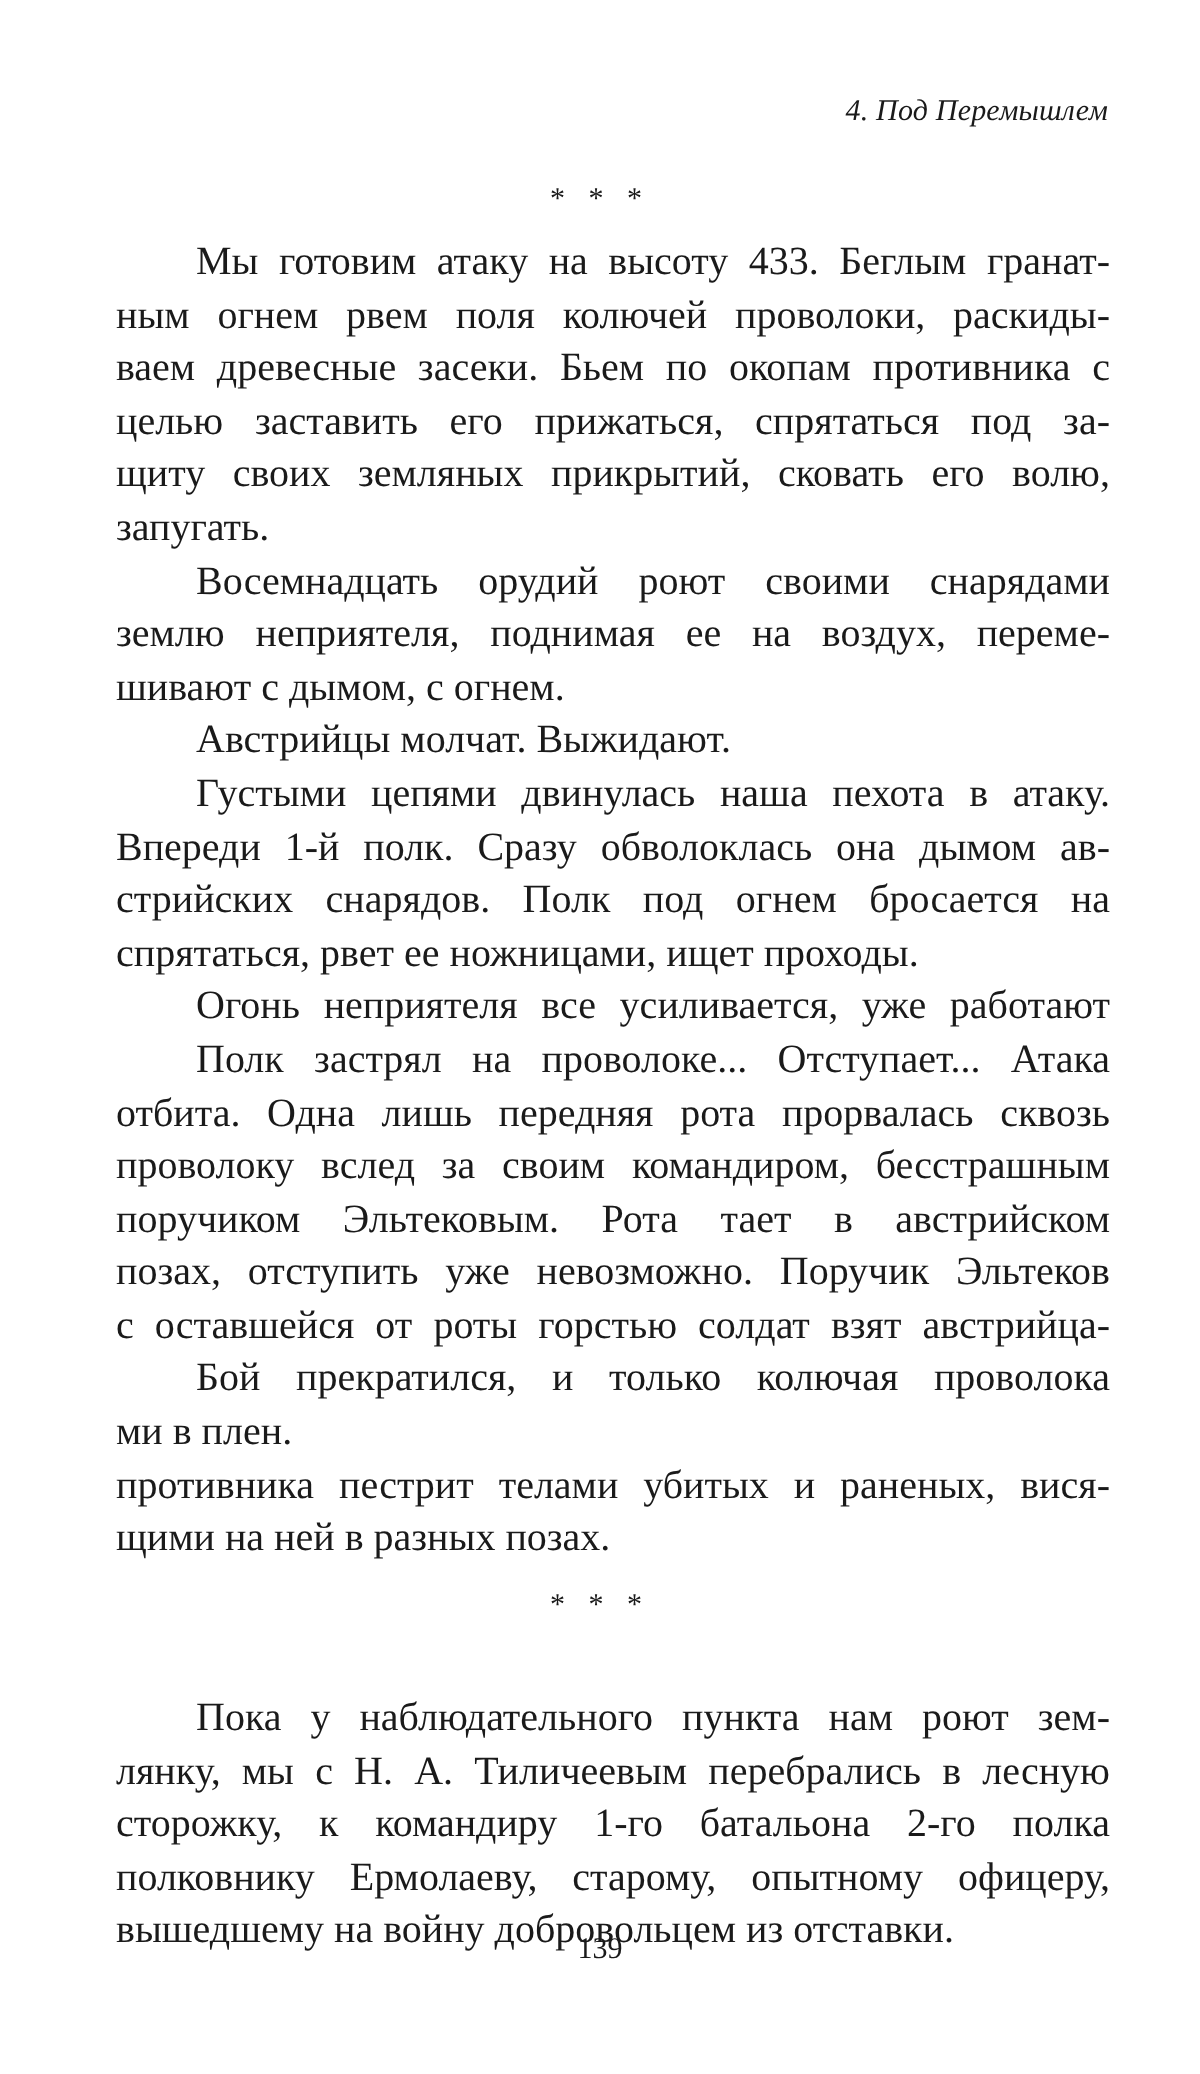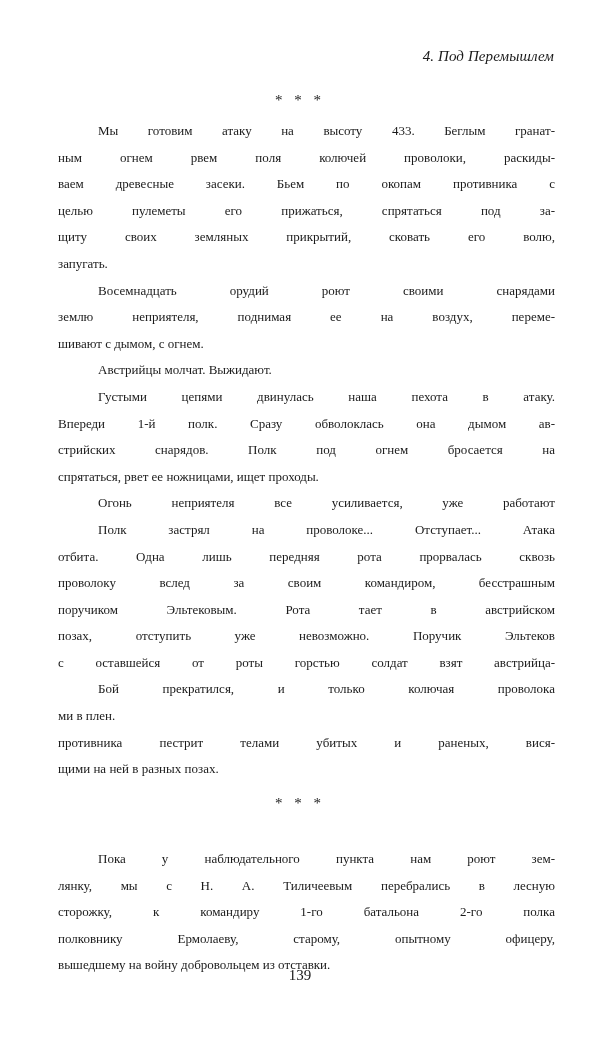--- a/index.html
+++ b/index.html
@@ -2,38 +2,38 @@
 <html><head>
   <meta charset="utf-8">
   <style>
     html, body { margin: 0; padding: 0; background: #ffffff; }
     body { width: 600px; height: 1037px; position: relative; overflow: hidden;
            font-family: "Liberation Serif", "DejaVu Serif", serif; color: #1a1a1a; }
     .running-head { position: absolute; top: 48px; right: 46px; font-style: italic;
            font-size: 15px; letter-spacing: 0.1px; margin-left: 42px; }
     .stars { position: absolute; left: 0; width: 600px; text-align: center; font-size: 15px;
            letter-spacing: 4px; }
-    .text { position: absolute; left: 58px; width: 497px; font-size: 13px; line-height: 26.6px; }
+    .text { position: absolute; left: 58px; width: 497px; font-size: 20px; line-height: 26.6px; }
     .line { display: block; white-space: nowrap; text-align: justify; text-align-last: justify; height: 26.6px; }
     .line.last { text-align-last: left; }
     .line.indent { padding-left: 40px; }
     .page-number { position: absolute; top: 967px; left: 0; width: 600px; text-align: center; font-size: 15px; }
   </style>
 </head>
 <body>
 
 <div class="running-head">4. Под Перемышлем</div>
 
 <div class="stars" style="top:92px;">* * *</div>
 
 <div class="text" style="top:118px;">
   <span class="line indent">Мы готовим атаку на высоту 433. Беглым гранат-</span>
   <span class="line">ным огнем рвем поля колючей проволоки, раскиды-</span>
   <span class="line">ваем древесные засеки. Бьем по окопам противника с</span>
-  <span class="line">целью пулеметы его прижаться, спрятаться под за-</span>
+  <span class="line">целью заставить его прижаться, спрятаться под за-</span>
   <span class="line">щиту своих земляных прикрытий, сковать его волю,</span>
   <span class="line last">запугать.</span>
   <span class="line indent">Восемнадцать орудий роют своими снарядами</span>
   <span class="line">землю неприятеля, поднимая ее на воздух, переме-</span>
   <span class="line last">шивают с дымом, с огнем.</span>
   <span class="line indent last">Австрийцы молчат. Выжидают.</span>
   <span class="line indent">Густыми цепями двинулась наша пехота в атаку.</span>
   <span class="line">Впереди 1-й полк. Сразу обволоклась она дымом ав-</span>
   <span class="line">стрийских снарядов. Полк под огнем бросается на</span>
   <span class="line last">спрятаться, рвет ее ножницами, ищет проходы.</span>

